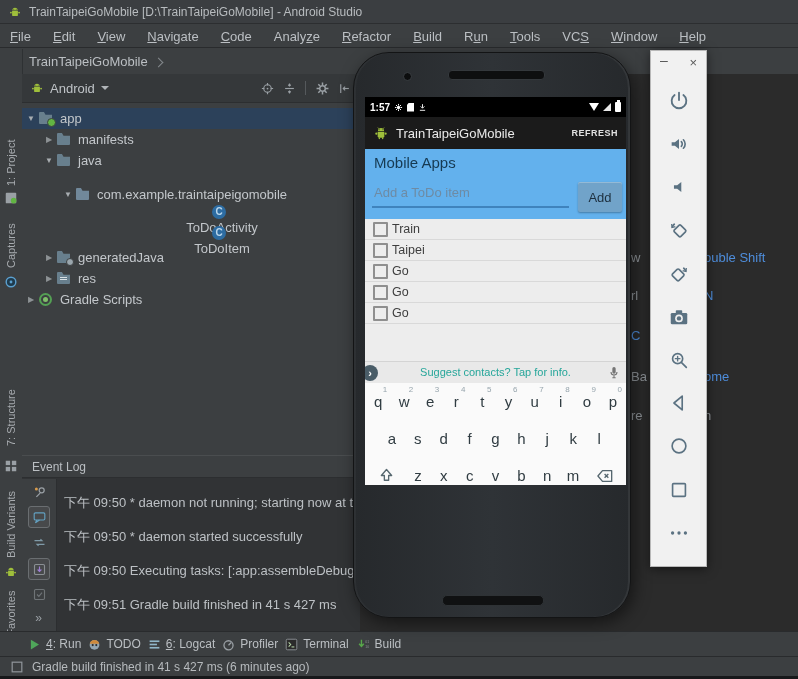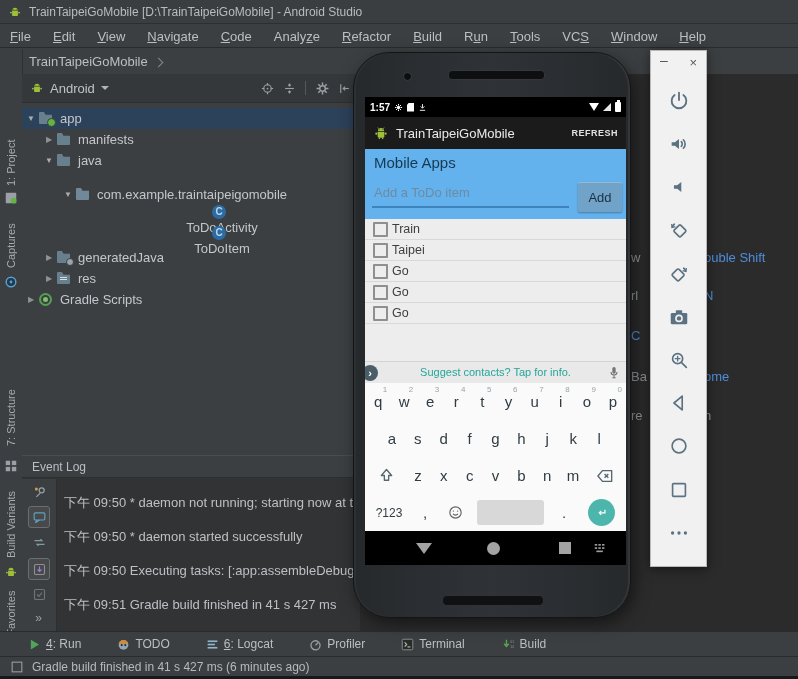--- a/index.html
+++ b/index.html
@@ -78,34 +78,34 @@
     display:flex;align-items:center;padding-left:10px;box-sizing:border-box;}
   .el-gutter{position:absolute;left:0;top:23px;width:34px;bottom:0;background:#3c3f41;border-right:1px solid #2c2e30;}
   .gut{position:absolute;left:6px;width:22px;height:22px;display:flex;align-items:center;justify-content:center;}
   .gut-active{border:1px solid #6a6e71;border-radius:3px;background:#47494b;box-sizing:border-box;}
   .gut-more{color:#9aa0a5;font-size:12px;letter-spacing:1px;}
   .el-lines{position:absolute;left:42px;top:23px;right:0;bottom:0;overflow:hidden;}
   .el-line{margin-top:14px;line-height:20px;font-size:13px;color:#bcc0c4;white-space:nowrap;overflow:hidden;}
 
   
   .bottombar{left:0;top:631px;width:798px;height:25px;background:#3c3f41;border-top:1px solid #292b2d;
-    display:flex;align-items:center;gap:36px;padding-left:28px;box-sizing:border-box;font-size:12px;color:#bbbfc3;}
+    display:flex;align-items:center;gap:7px;padding-left:28px;box-sizing:border-box;font-size:12px;color:#bbbfc3;}
   .bb-item{display:flex;align-items:center;gap:5px;white-space:nowrap;}
   .statusbar{left:0;top:656px;width:798px;height:20px;background:#3c3f41;border-top:1px solid #292b2d;
     display:flex;align-items:center;gap:8px;padding-left:10px;box-sizing:border-box;font-size:12px;color:#b6babd;}
   .bottomedge{left:0;top:676px;width:798px;height:3px;background:#17181a;}
 
   
   .phone{left:353px;top:52px;width:278px;height:566px;z-index:5;border-radius:36px;border:1px solid #131415;
     background:linear-gradient(90deg,#26292c,#2f3337 50%,#26292c);box-sizing:border-box;
     box-shadow:3px 5px 16px rgba(0,0,0,.5),inset -2px 0 1px rgba(255,255,255,.07),inset 2px 0 1px rgba(255,255,255,.04);}
   .cam{position:absolute;left:49px;top:19px;width:7px;height:7px;border-radius:50%;background:#0c0d0e;border:1px solid #3a3e42;}
   .spk{position:absolute;left:94px;top:17px;width:95px;height:8px;border-radius:4px;background:#0e0f10;border:1px solid #34383c;}
   .spk-b{position:absolute;left:88px;top:542px;width:100px;height:9px;border-radius:5px;background:#101112;border:1px solid #2e3235;}
-  .screen{position:absolute;left:11px;top:44px;width:261px;height:468px;background:#000;overflow:hidden;}
+  .screen{position:absolute;left:11px;top:44px;width:261px;height:388px;background:#000;overflow:hidden;}
 
   .sbar{position:absolute;left:0;top:0;width:100%;height:20px;background:#000;display:flex;align-items:center;
     padding:0 5px;box-sizing:border-box;gap:4px;}
   .stime{color:#fff;font-size:10px;font-weight:bold;}
   .sb-spacer{flex:1;}
   .sim{width:7px;height:9px;background:#fff;clip-path:polygon(30% 0,100% 0,100% 100%,0 100%,0 25%);}
   .wifi{width:0;height:0;border-left:5px solid transparent;border-right:5px solid transparent;border-top:8px solid #fff;}
   .cell{width:0;height:0;border-bottom:8px solid #e8e8e8;border-left:8px solid transparent;}
   .batt{width:6px;height:10px;background:#fff;border-radius:1px;position:relative;}
   .batt::before{content:"";position:absolute;top:-2px;left:1.5px;width:3px;height:2px;background:#fff;}

